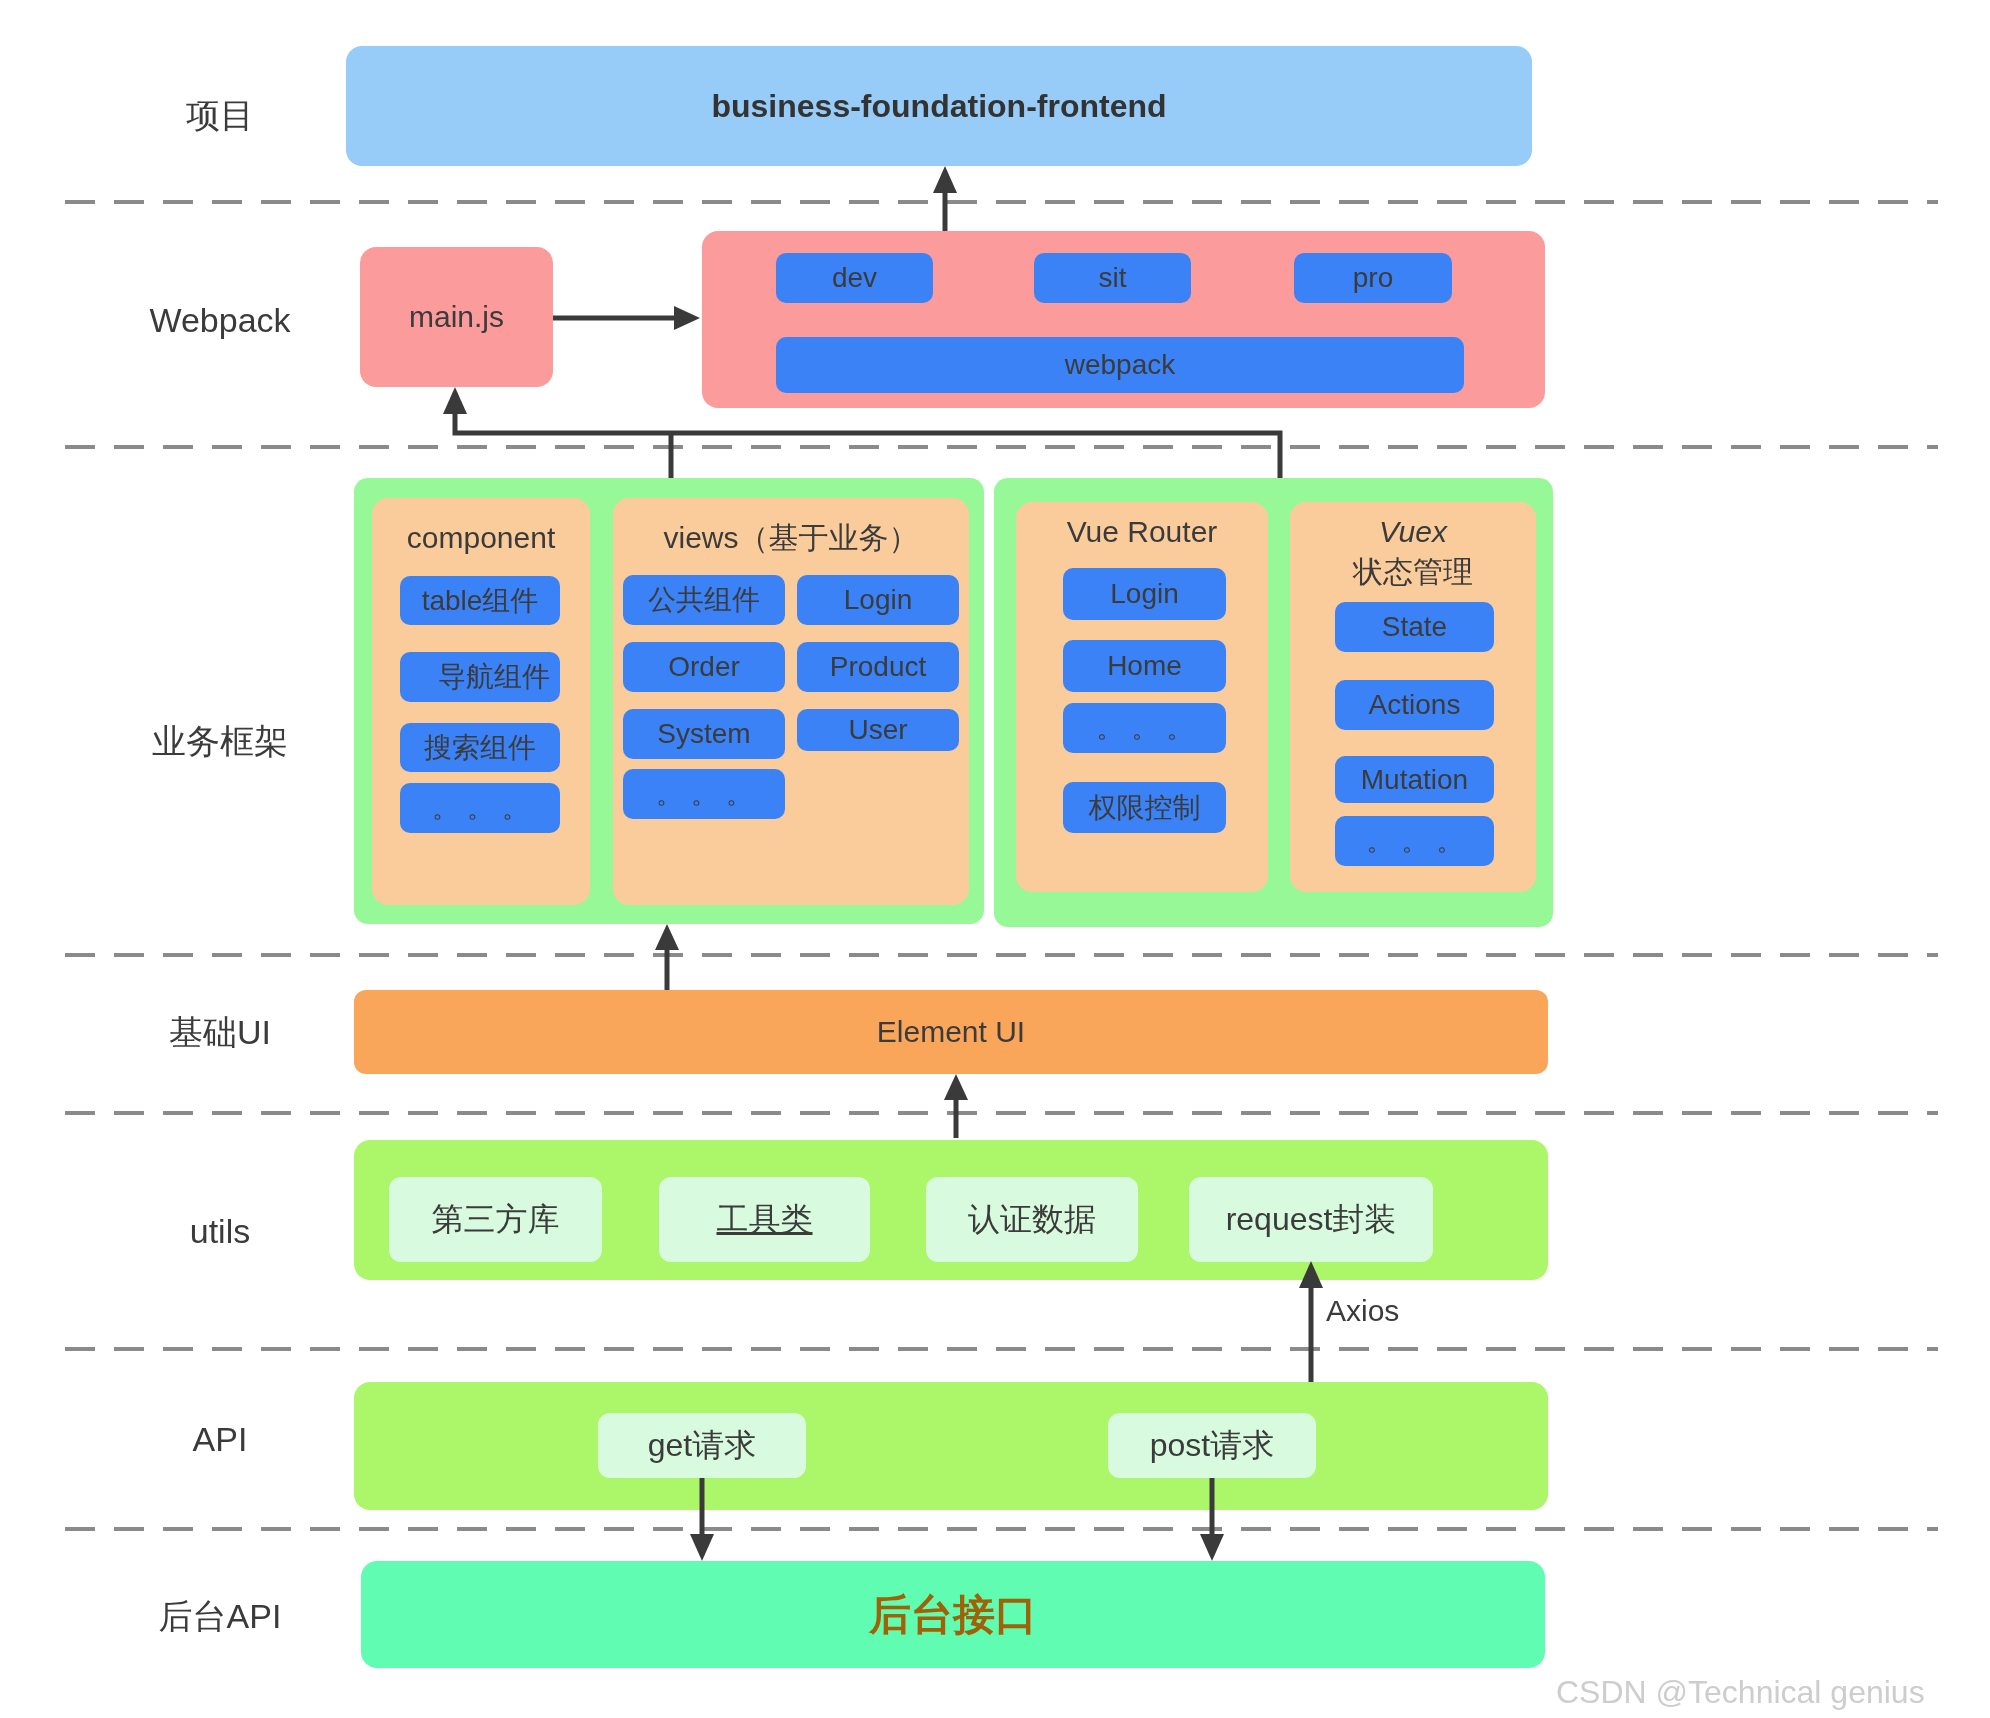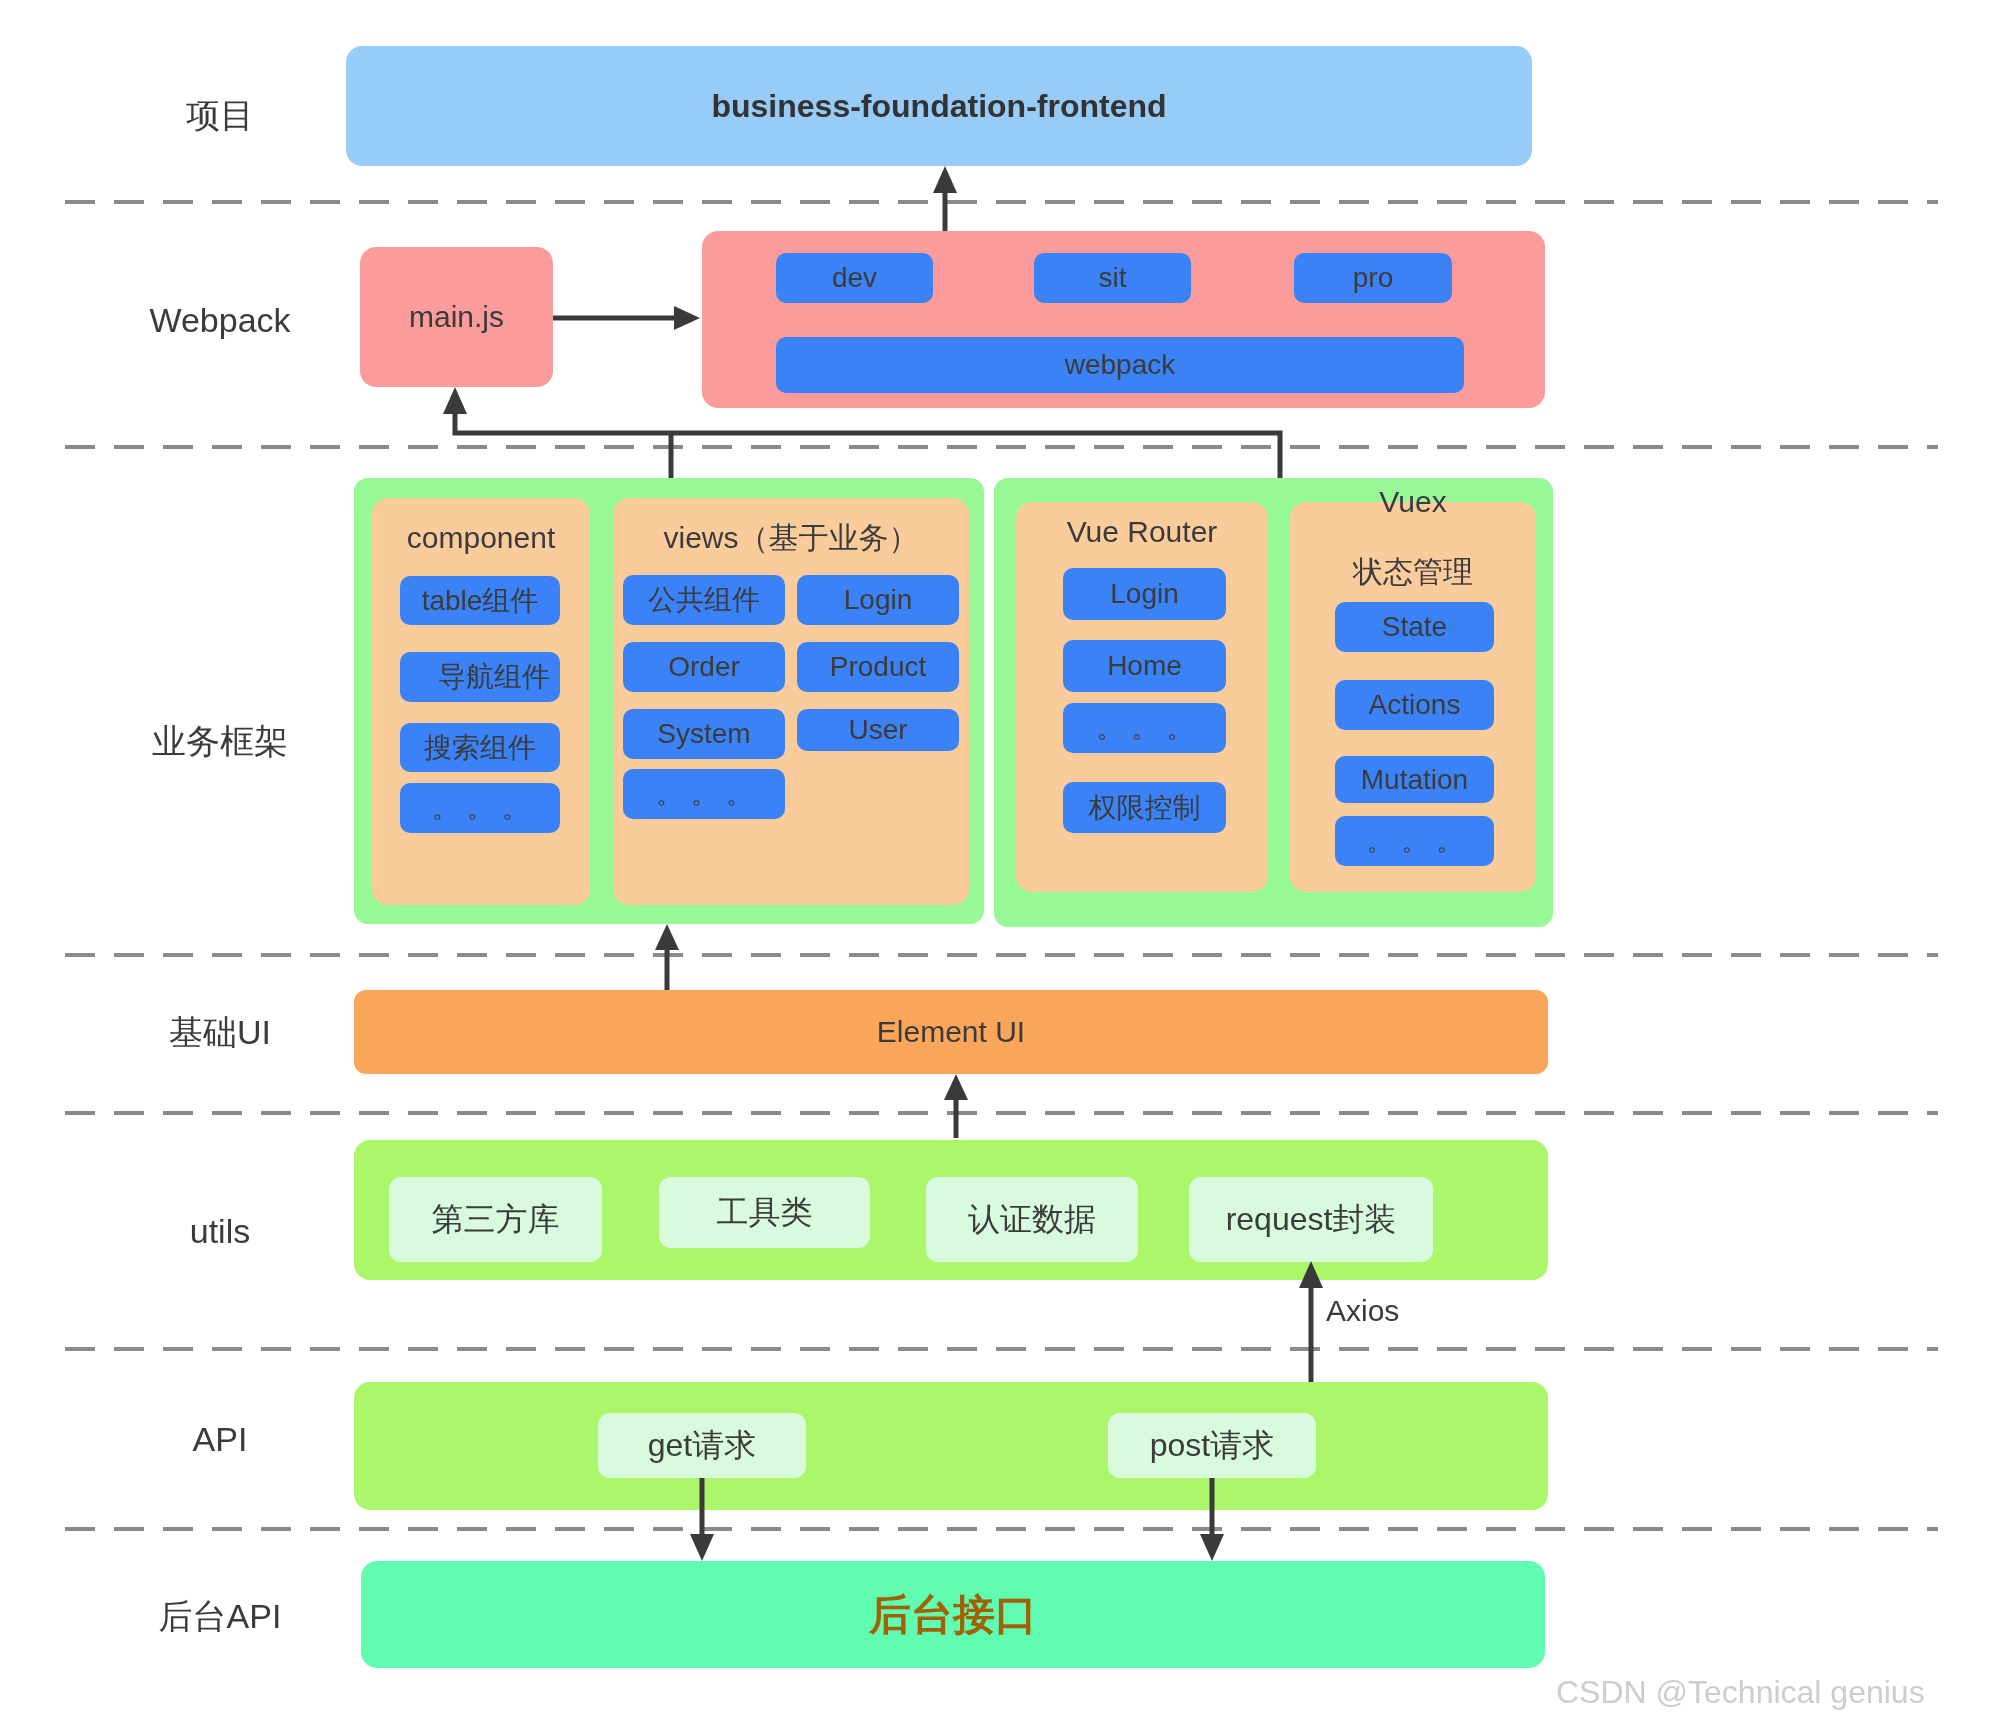--- a/index.html
+++ b/index.html
@@ -66,32 +66,32 @@
 <div class="abs cc pill" style="left:797px;top:709px;width:162px;height:42px;">User</div>
 
 <div class="abs orangep" style="left:1016px;top:502px;width:252px;height:390px;"></div>
 <div class="abs cc panel-title" style="left:1016px;top:514px;width:252px;height:36px;">Vue Router</div>
 <div class="abs cc pill" style="left:1063px;top:568px;width:163px;height:52px;">Login</div>
 <div class="abs cc pill" style="left:1063px;top:640px;width:163px;height:52px;">Home</div>
 <div class="abs cc pill dots" style="left:1063px;top:710px;width:163px;height:50px;">。。。</div>
 <div class="abs cc pill" style="left:1063px;top:782px;width:163px;height:51px;">权限控制</div>
 
 <div class="abs orangep" style="left:1290px;top:502px;width:246px;height:390px;"></div>
-<div class="abs cc panel-title" style="left:1290px;top:484px;width:246px;height:36px;">Vuex</div>
+<div class="abs cc panel-title" style="left:1290px;top:514px;width:246px;height:36px;font-style:italic;">Vuex</div>
 <div class="abs cc panel-title" style="left:1290px;top:554px;width:246px;height:36px;">状态管理</div>
 <div class="abs cc pill" style="left:1335px;top:602px;width:159px;height:50px;">State</div>
 <div class="abs cc pill" style="left:1335px;top:680px;width:159px;height:50px;">Actions</div>
 <div class="abs cc pill" style="left:1335px;top:756px;width:159px;height:47px;">Mutation</div>
 <div class="abs cc pill dots" style="left:1335px;top:823px;width:159px;height:50px;">。。。</div>
 
 <div class="abs cc bigbox" style="left:354px;top:990px;width:1194px;height:84px;background:#FAA65A;font-size:30px;border-radius:12px;">Element UI</div>
 
 <div class="abs bigbox" style="left:354px;top:1140px;width:1194px;height:140px;background:#ABF769;"></div>
 <div class="abs cc pill-pale" style="left:389px;top:1177px;width:213px;height:85px;">第三方库</div>
-<div class="abs cc pill-pale" style="left:659px;top:1177px;width:211px;height:71px;">工具类</div>
+<div class="abs cc pill-pale" style="left:659px;top:1177px;width:211px;height:85px;text-decoration:underline;">工具类</div>
 <div class="abs cc pill-pale" style="left:926px;top:1177px;width:212px;height:85px;">认证数据</div>
 <div class="abs cc pill-pale" style="left:1189px;top:1177px;width:244px;height:85px;">request封装</div>
 <div class="abs" style="left:1326px;top:1294px;font-size:30px;">Axios</div>
 
 <div class="abs bigbox" style="left:354px;top:1382px;width:1194px;height:128px;background:#ABF769;"></div>
 <div class="abs cc pill-pale" style="left:598px;top:1413px;width:208px;height:65px;">get请求</div>
 <div class="abs cc pill-pale" style="left:1108px;top:1413px;width:208px;height:65px;">post请求</div>
 
 <div class="abs cc bigbox" style="left:361px;top:1561px;width:1184px;height:107px;background:#60FCB1;font-size:42px;font-weight:bold;color:#a16207;">后台接口</div>
 

